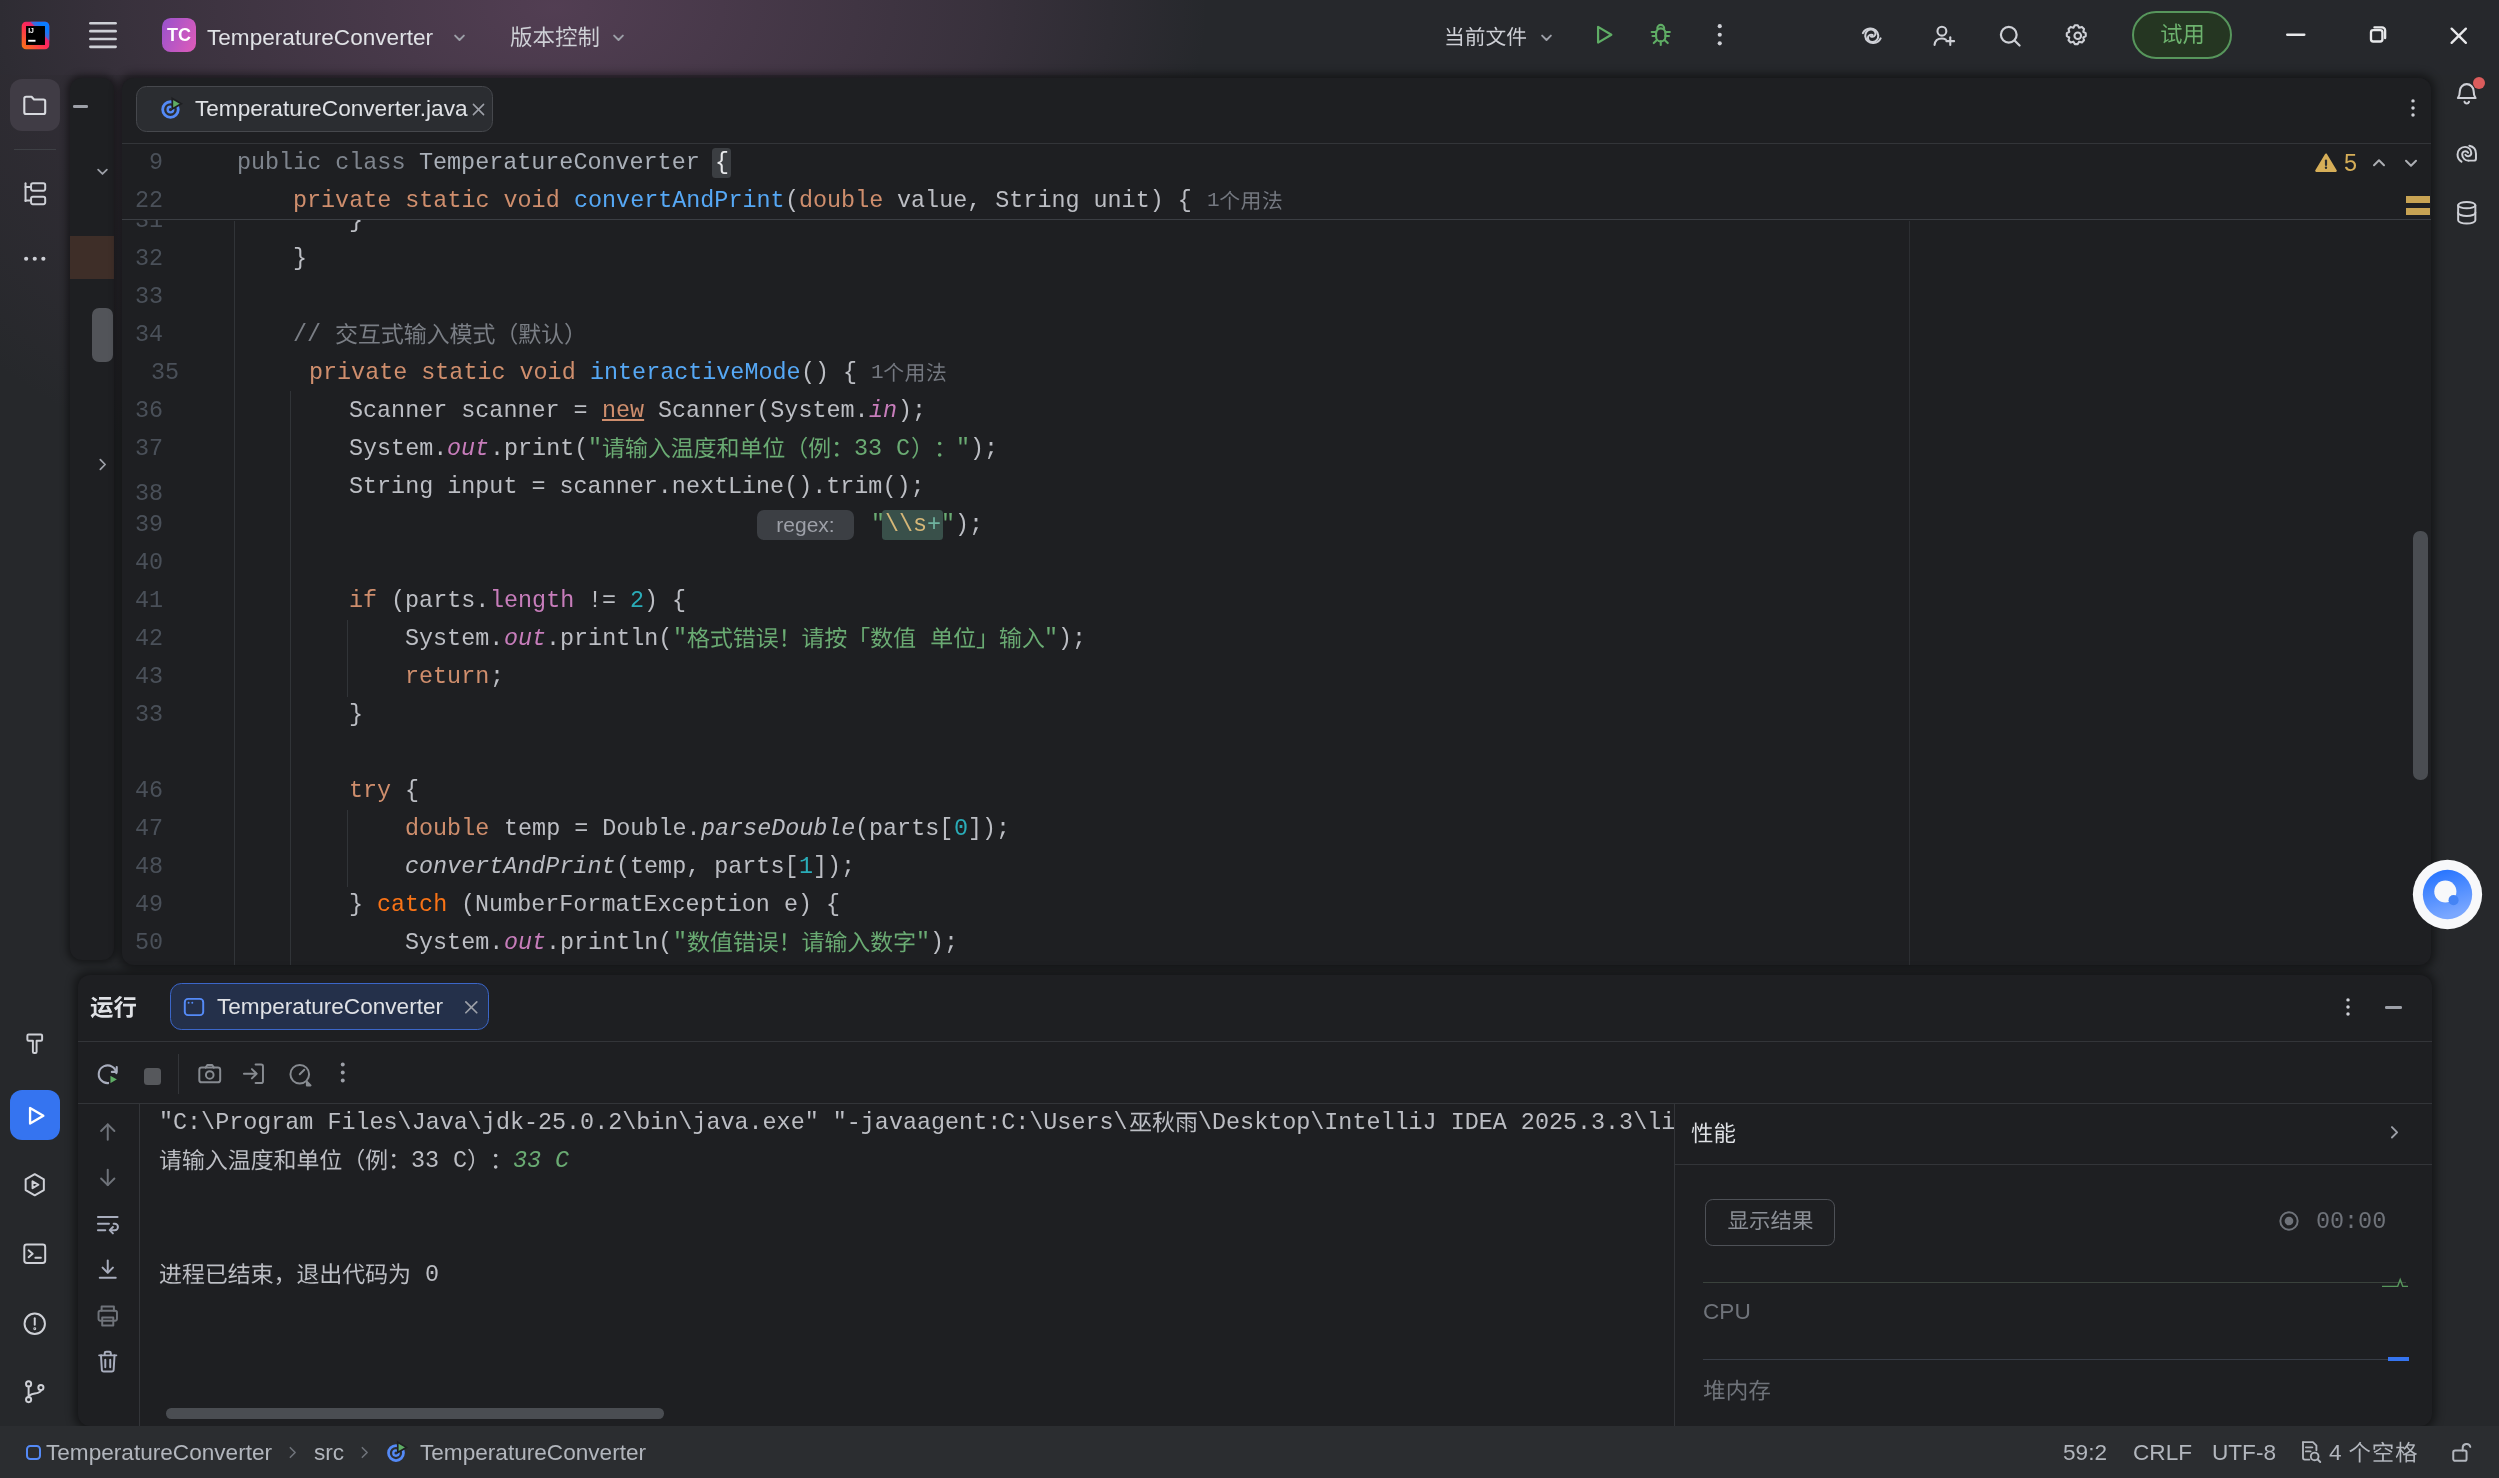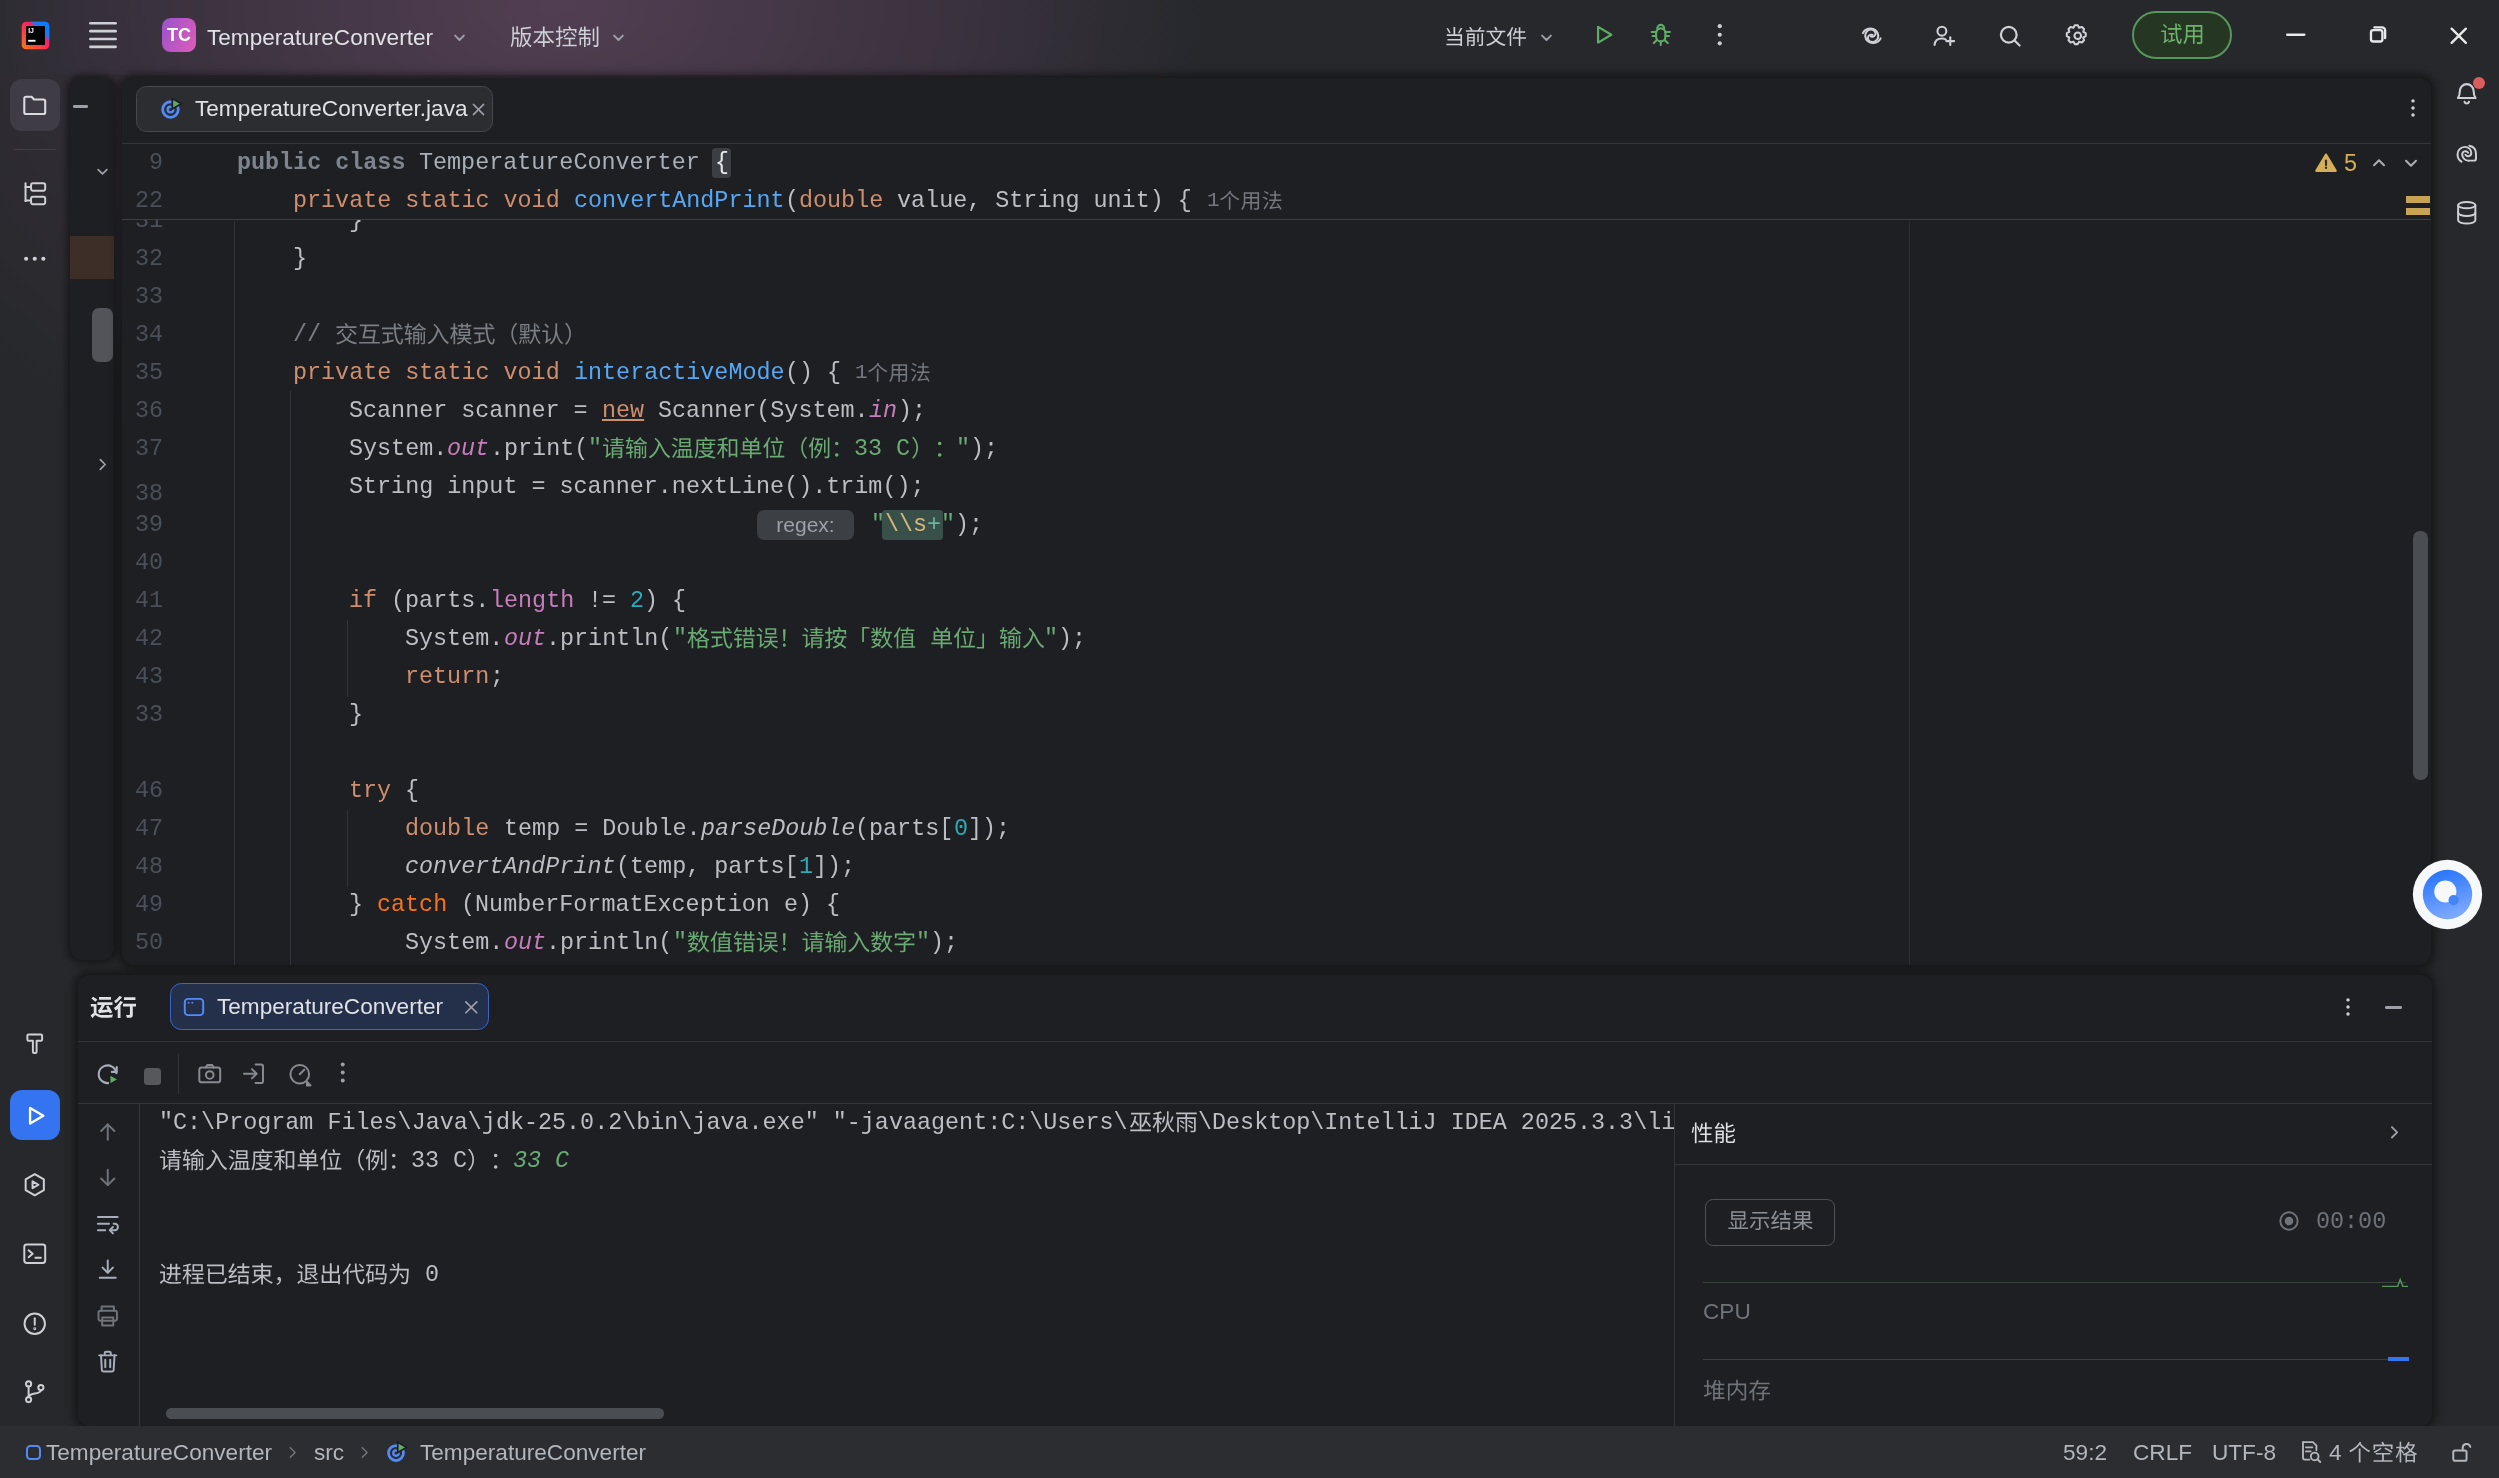--- a/index.html
+++ b/index.html
@@ -207,21 +207,21 @@
         <use href="#r8F93" transform="translate(79.1 30.6) scale(0.0266 -0.0266)"></use>
         <use href="#r5165" transform="translate(105.5 30.6) scale(0.0266 -0.0266)"></use>
         <use href="#r6A21" transform="translate(131.9 30.6) scale(0.0266 -0.0266)"></use>
         <use href="#r5F0F" transform="translate(158.3 30.6) scale(0.0266 -0.0266)"></use>
         <use href="#rFF08" transform="translate(184.7 30.6) scale(0.0266 -0.0266)"></use>
         <use href="#r9ED8" transform="translate(211.1 30.6) scale(0.0266 -0.0266)"></use>
         <use href="#r8BA4" transform="translate(237.5 30.6) scale(0.0266 -0.0266)"></use>
         <use href="#rFF09" transform="translate(263.9 30.6) scale(0.0266 -0.0266)"></use>
       </svg>
     </div>
-    <div class="row mono" style="position:absolute;left:0;top:276px;width:2309px;height:38px">
+    <div class="row mono" style="position:absolute;left:16px;top:276px;width:2309px;height:38px">
       <span style="left:0;top:0;width:41px;text-align:right;color:#4A5059">35</span>
       <span style="left:171px;color:#CF8E6D;">private static void </span>
       <span style="left:452px;color:#56A8F5;">interactiveMode</span>
       <span style="left:663px;color:#BCBEC4;">() { </span>
       <span style="left:733px;color:#747880;font-size:21px">1</span>
       <svg class="cjk" width="64" height="38" style="position:absolute;left:745px;top:0;vertical-align:top;color:#747880;" viewBox="0 0 73.8 43.8">
         <use href="#r4E2A" transform="translate(0.3 30.2) scale(0.0240 -0.0240)"></use>
         <use href="#r7528" transform="translate(24.9 30.2) scale(0.0240 -0.0240)"></use>
         <use href="#r6CD5" transform="translate(49.5 30.2) scale(0.0240 -0.0240)"></use>
       </svg>
@@ -369,21 +369,21 @@
         <use href="#r5165" transform="translate(184.7 30.6) scale(0.0266 -0.0266)"></use>
         <use href="#r6570" transform="translate(211.1 30.6) scale(0.0266 -0.0266)"></use>
         <use href="#r5B57" transform="translate(237.5 30.6) scale(0.0266 -0.0266)"></use>
       </svg>
       <span style="left:794px;color:#6AAB73;">"</span>
       <span style="left:808px;color:#BCBEC4;">);</span>
     </div>
     <div style="position:absolute;left:0;top:66px;width:2309px;height:76px;background:#1E1F22;border-bottom:1.7px solid #3B3E43">
       <div class="row mono" style="position:absolute;left:0;top:0px;width:2309px;height:38px">
         <span style="left:0;top:0;width:41px;text-align:right;color:#4A5059">9</span>
-        <span style="left:115px;color:#7E848D;font-weight:bold;">public class </span>
+        <span style="left:115px;color:#7E848D;">public class </span>
         <span style="left:297px;color:#A9AFB8;">TemperatureConverter </span>
         <span style="left:590px;top:4.3px;height:29.5px;width:19px;background:#3B3E42;border-radius:3.5px"></span>
         <span style="left:593px;color:#E8E9EB">{</span>
       </div>
       <div class="row mono" style="position:absolute;left:0;top:38px;width:2309px;height:38px">
         <span style="left:0;top:0;width:41px;text-align:right;color:#4A5059">22</span>
         <span style="left:171px;color:#CF8E6D;">private static void </span>
         <span style="left:452px;color:#56A8F5;">convertAndPrint</span>
         <span style="left:663px;color:#BCBEC4;">(</span>
         <span style="left:677px;color:#CF8E6D;">double</span>

